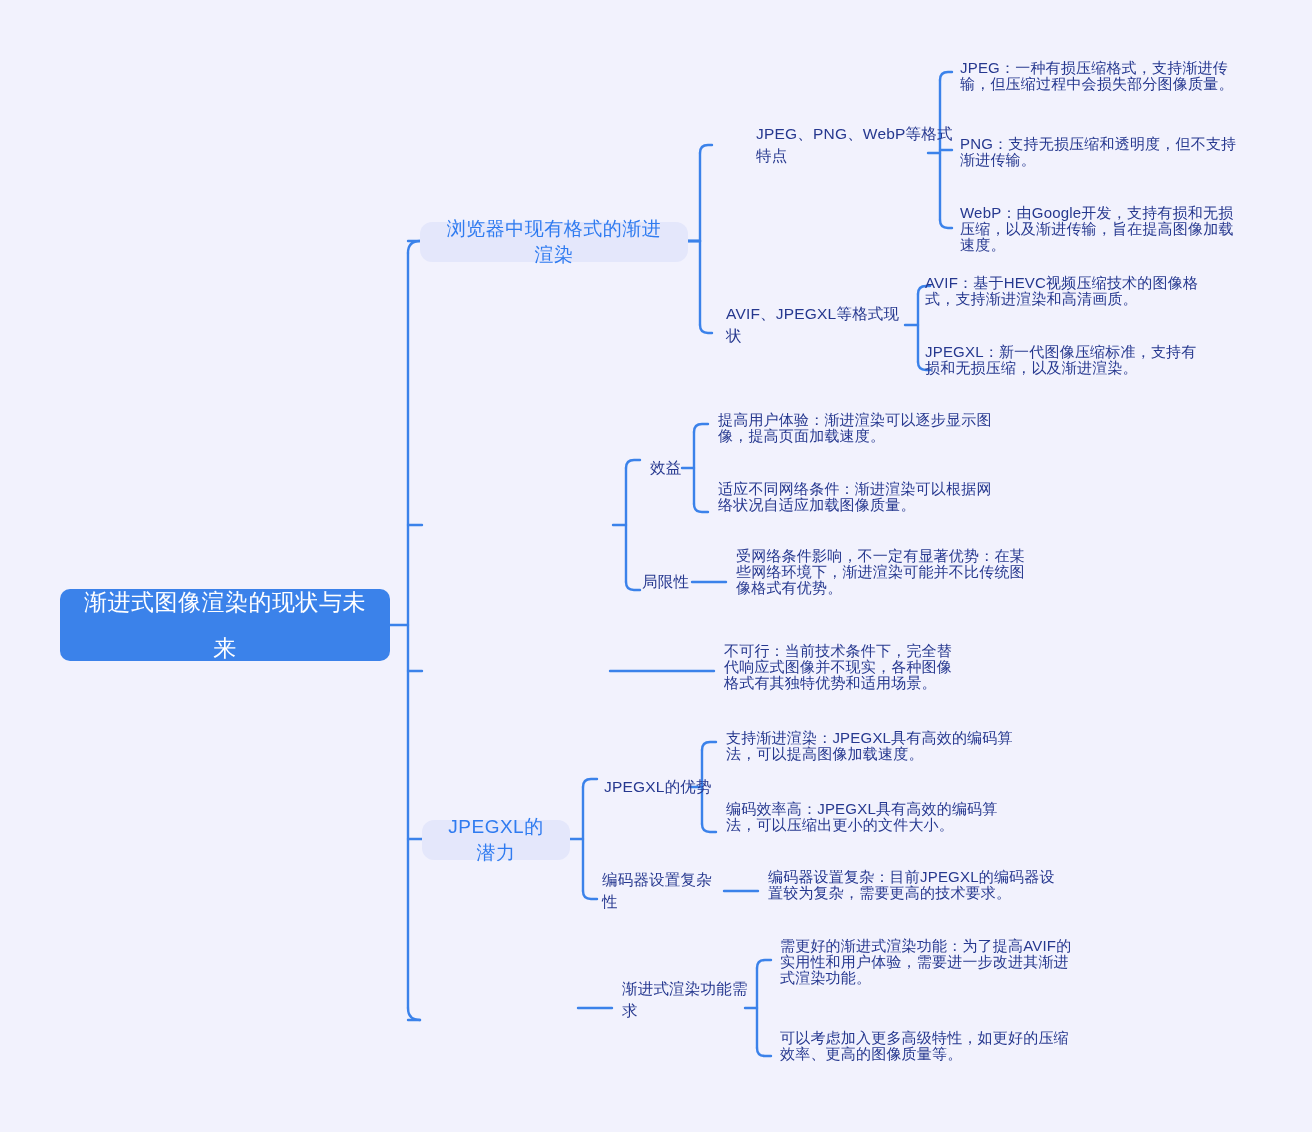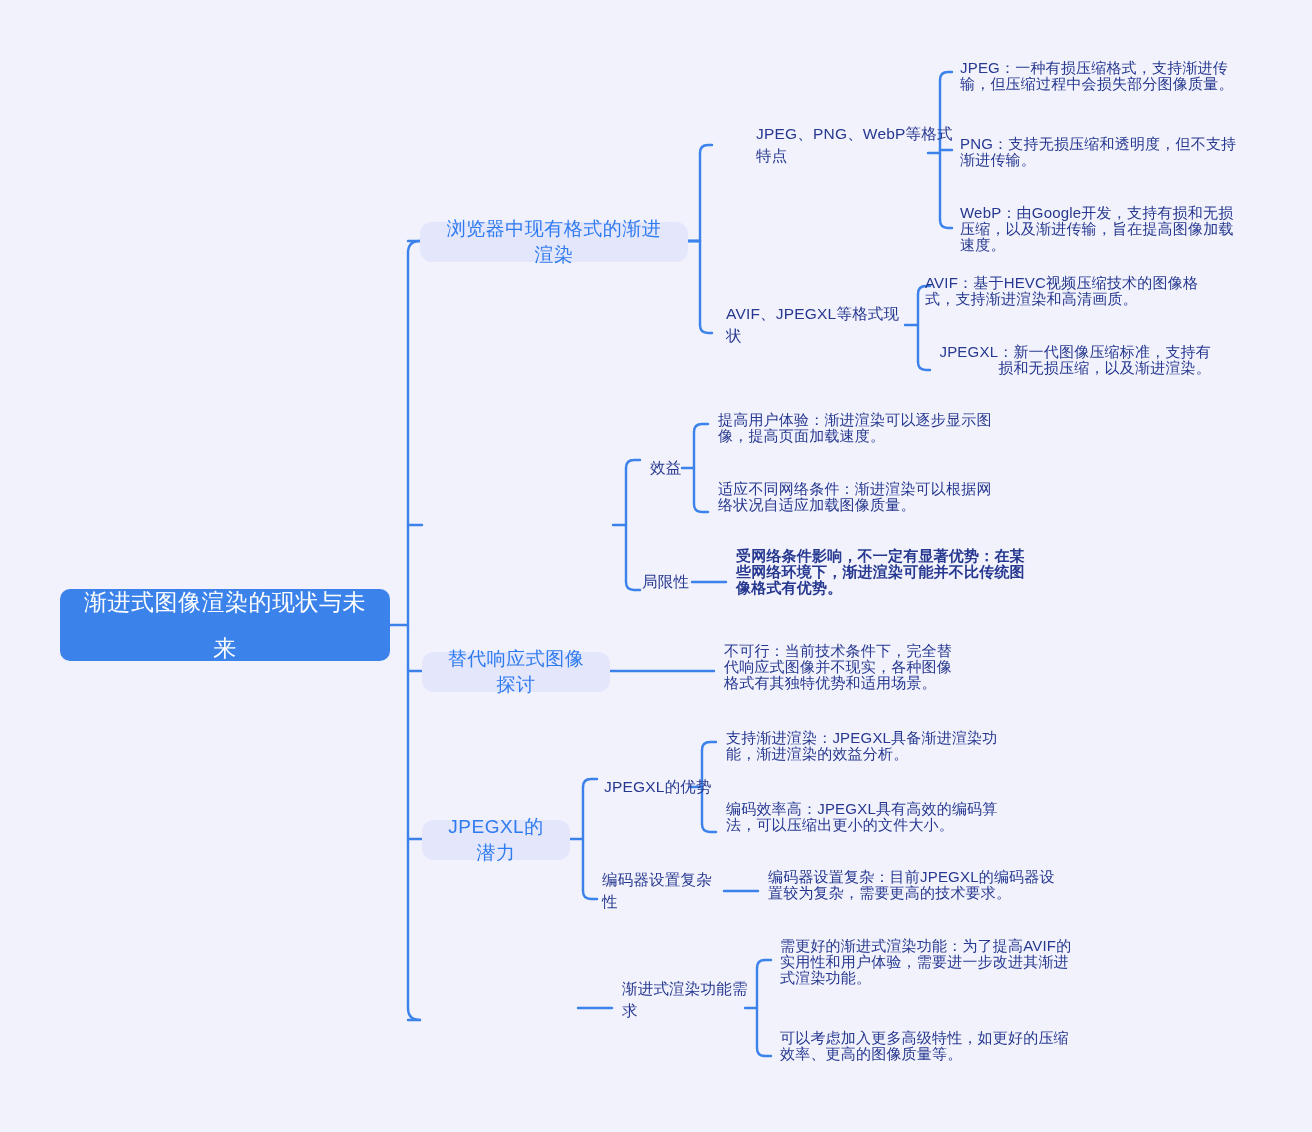--- a/index.html
+++ b/index.html
@@ -197,62 +197,59 @@
     <span>WebP：由Google开发，支持有损和无损压缩，以及渐进传输，旨在提高图像加载速度。</span>
   </div>
 
   <div class="node node-l3" style="left:722px; top:313px; width:190px; height:24px;">
     <span>AVIF、JPEGXL等格式现状</span>
   </div>
 
   <div class="node node-leaf" style="left:925px; top:275px; width:290px; height:48px;">
     <span>AVIF：基于HEVC视频压缩技术的图像格式，支持渐进渲染和高清画质。</span>
   </div>
-  <div class="node node-leaf" style="left:925px; top:344px; width:286px; height:48px;text-align:right;">
+  <div class="node node-leaf" style="left:925px; top:344px; width:286px; height:48px;">
     <span>JPEGXL：新一代图像压缩标准，支持有损和无损压缩，以及渐进渲染。</span>
   </div>
 
 
   <div class="node node-l3" style="left:646px; top:456px; width:50px; height:24px;">
     <span>效益</span>
   </div>
 
   <div class="node node-leaf" style="left:718px; top:412px; width:288px; height:48px;">
     <span>提高用户体验：渐进渲染可以逐步显示图像，提高页面加载速度。</span>
   </div>
   <div class="node node-leaf" style="left:718px; top:481px; width:288px; height:48px;">
     <span>适应不同网络条件：渐进渲染可以根据网络状况自适应加载图像质量。</span>
   </div>
 
   <div class="node node-l3" style="left:638px; top:570px; width:58px; height:24px;">
     <span>局限性</span>
   </div>
 
-  <div class="node node-leaf" style="left:736px; top:548px; width:290px; height:72px;font-weight:bold;">
+  <div class="node node-leaf" style="left:736px; top:548px; width:290px; height:72px;">
     <span>受网络条件影响，不一定有显著优势：在某些网络环境下，渐进渲染可能并不比传统图像格式有优势。</span>
   </div>
 
-  <div class="node node-l2" style="left:422px; top:652px; width:188px; height:40px;">
-    <span>替代响应式图像探讨</span>
-  </div>
 
   <div class="node node-leaf" style="left:724px; top:643px; width:236px; height:72px;">
     <span>不可行：当前技术条件下，完全替代响应式图像并不现实，各种图像格式有其独特优势和适用场景。</span>
   </div>
 
   <div class="node node-l2" style="left:422px; top:820px; width:148px; height:40px;">
     <span>JPEGXL的潜力</span>
   </div>
 
   <div class="node node-l3" style="left:600px; top:775px; width:120px; height:24px;">
     <span>JPEGXL的优势</span>
   </div>
 
   <div class="node node-leaf" style="left:726px; top:730px; width:290px; height:48px;">
-    <span>支持渐进渲染：JPEGXL具备渐进渲染功能，渐进渲染的效益分析。</span>
+    <span>支持渐进渲染：JPEGXL具有高效的编码算法，可以提高图像加载速度。</span>
   </div>
   <div class="node node-leaf" style="left:726px; top:801px; width:290px; height:48px;">
     <span>编码效率高：JPEGXL具有高效的编码算法，可以压缩出更小的文件大小。</span>
   </div>
 
   <div class="node node-l3" style="left:598px; top:879px; width:130px; height:24px;">
     <span>编码器设置复杂性</span>
   </div>
 
   <div class="node node-leaf" style="left:768px; top:869px; width:288px; height:48px;">

